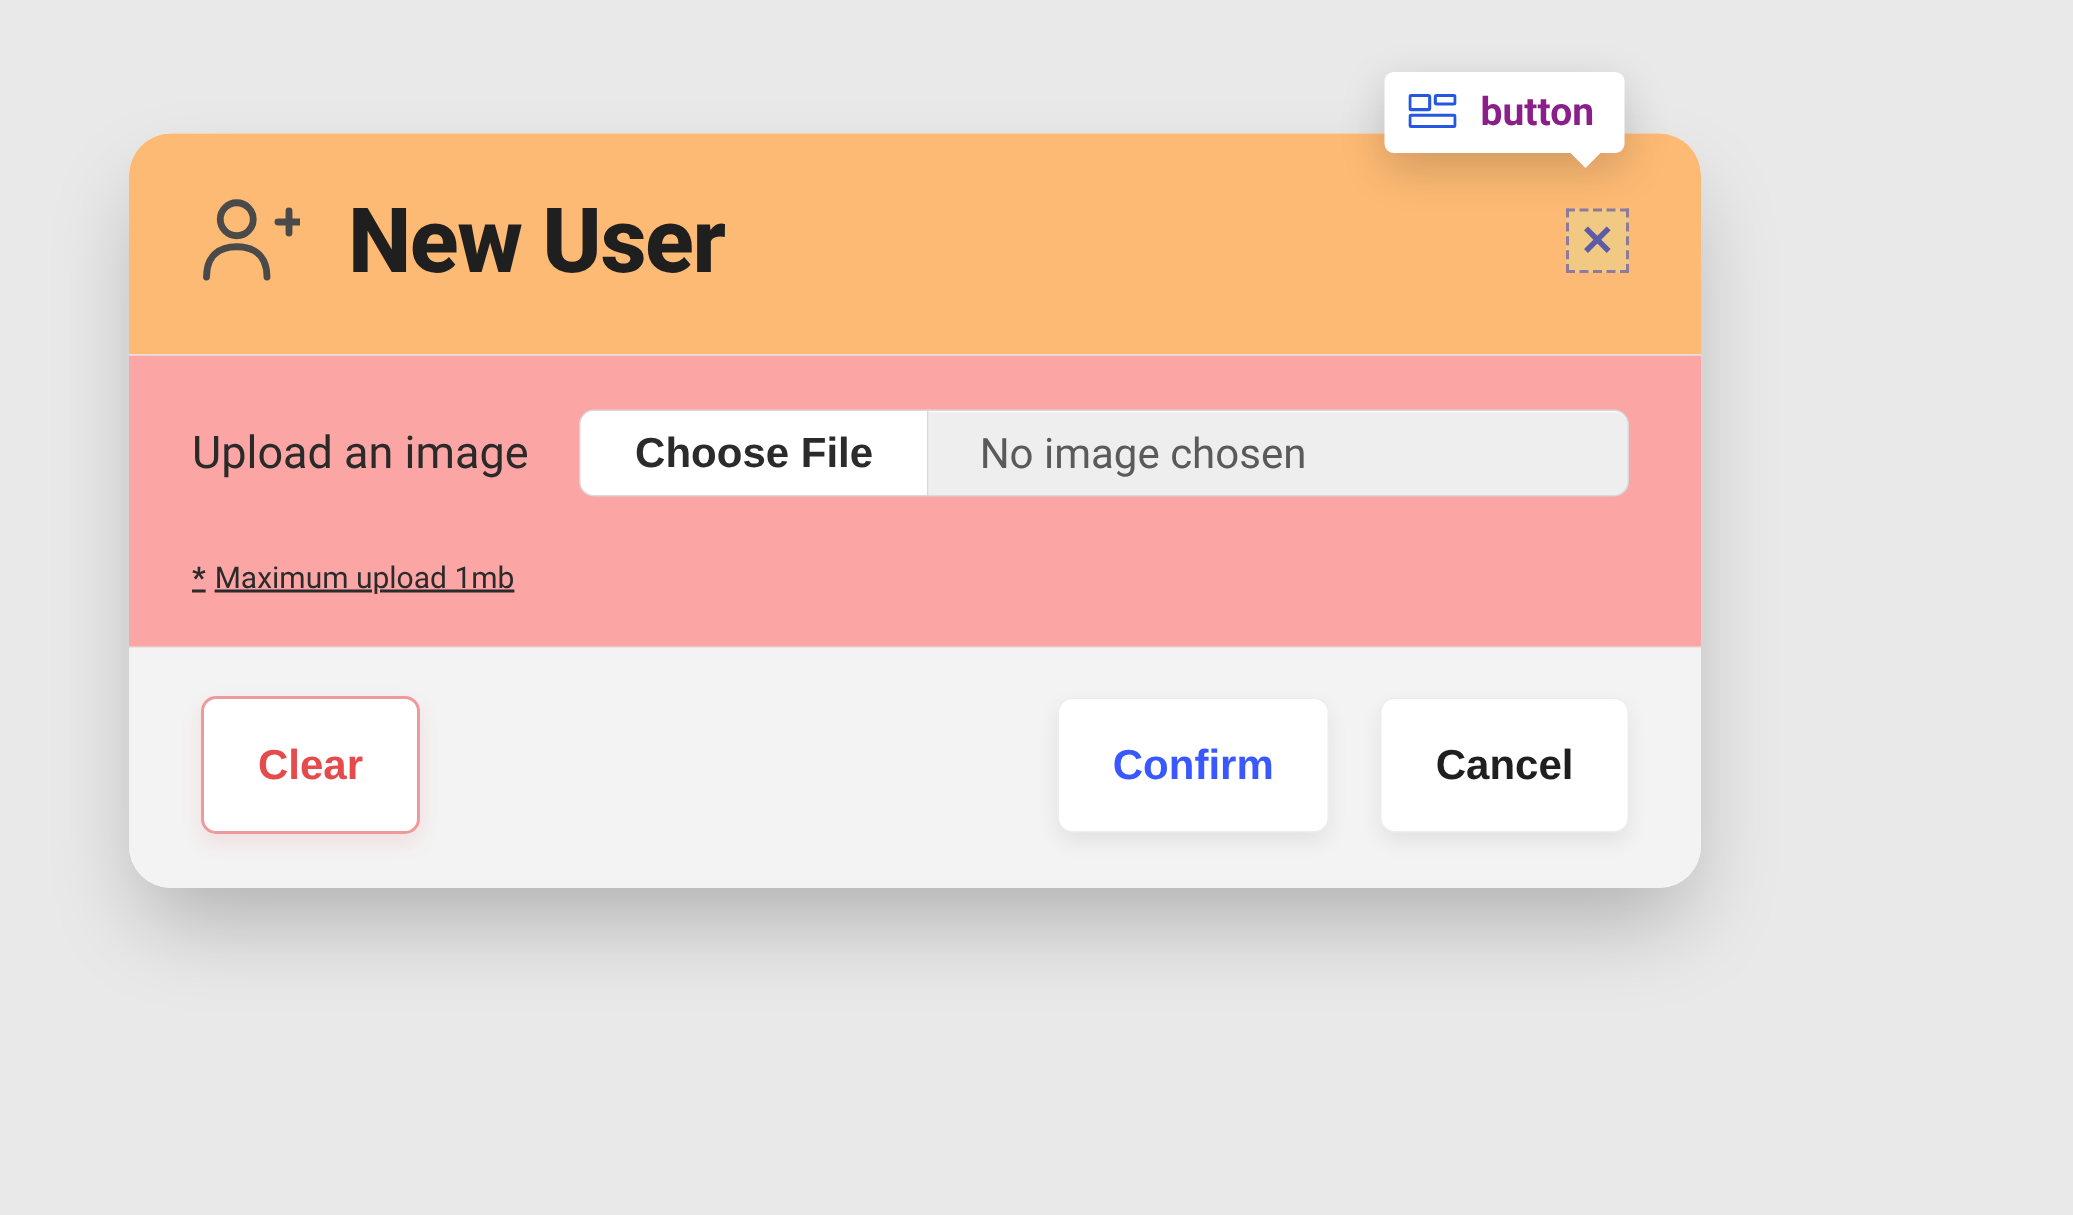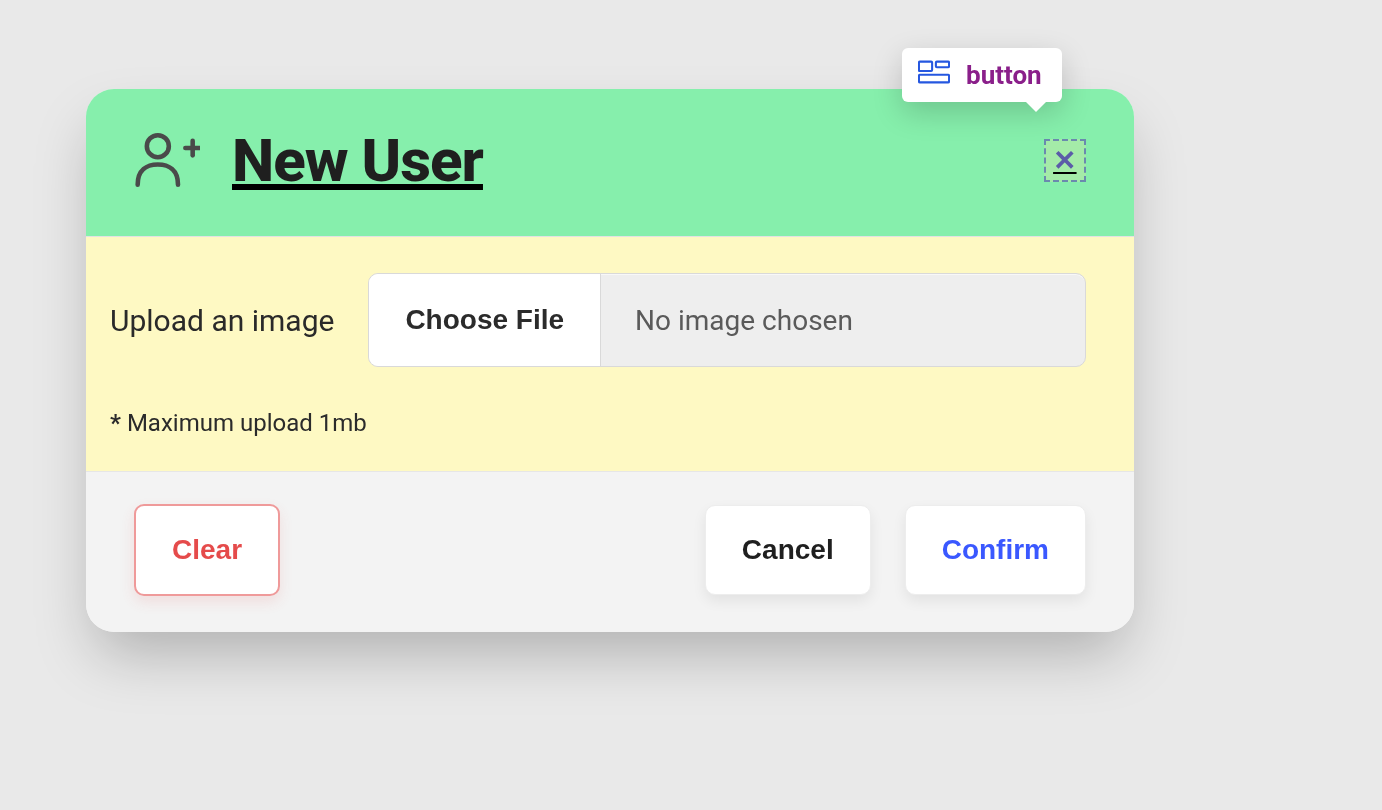--- a/index.html
+++ b/index.html
@@ -19,29 +19,28 @@
       position: absolute;
       left: 86px;
       top: 89px;
       width: 1048px;
       background: #f5f5f5;
       border-radius: 28px;
       box-shadow: 0 30px 60px -10px rgba(0,0,0,0.25);
       overflow: visible;
     }
     .modal-header {
-      background: #86efac;
+      background: #fdba74;
       padding: 36px 48px 40px 48px;
       display: flex;
       align-items: center;
       justify-content: space-between;
       border-top-left-radius: 28px;
       border-top-right-radius: 28px;
       border-bottom: 1px solid #e3e3e3;
-      text-decoration: underline;
     }
     .header-left {
       display: flex;
       align-items: center;
       gap: 32px;
     }
     .add-user-icon svg {
       width: 66px;
       height: 60px;
       stroke: #4a4a4a;
@@ -76,43 +75,43 @@
           rgba(210,200,120,0.35) 0 2px,
           rgba(180,200,150,0.0) 2px 4px);
       z-index: -1;
     }
     .close-x {
       font-size: 28px;
       font-weight: 700;
       color: #5b5ba8;
     }
     .modal-body {
-      background: #fef9c3;
-      padding: 36px 48px 34px 24px;
+      background: #fca5a5;
+      padding: 36px 48px 34px 42px;
       border-bottom: 1px solid #e6e6e6;
     }
     .upload-row {
       display: flex;
       align-items: center;
       gap: 34px;
       margin-bottom: 42px;
     }
     .upload-label {
       font-size: 30px;
       color: #2a2a2a;
       white-space: nowrap;
     }
     .file-input {
       flex: 1;
       display: flex;
       align-items: stretch;
       background: #eeeeee;
       border: 1px solid #d9d9d9;
       border-radius: 10px;
-      height: 94px;
+      height: 58px;
       overflow: hidden;
       box-shadow: inset 0 1px 0 rgba(255,255,255,0.6);
     }
     .choose-file-btn {
       background: #ffffff;
       border: none;
       border-right: 1px solid #d9d9d9;
       padding: 0 36px;
       font-size: 28px;
       font-weight: 700;
@@ -121,22 +120,23 @@
     }
     .file-status {
       flex: 1;
       display: flex;
       align-items: center;
       padding: 0 34px;
       font-size: 28px;
       color: #5a5a5a;
     }
     .upload-note {
-      font-size: 24px;
+      font-size: 20px;
       color: #2b2b2b;
+      text-decoration: underline;
     }
     .upload-note .asterisk {
       font-weight: 700;
       margin-right: 6px;
     }
     .modal-footer {
       background: #f3f3f3;
       padding: 32px 48px 36px 48px;
       display: flex;
       align-items: center;
@@ -167,28 +167,28 @@
     .btn-cancel {
       color: #1f1f1f;
     }
     .btn-confirm {
       color: #3a58ff;
     }
 
     
     .devtools-tooltip {
       position: absolute;
-      left: 902px;
+      left: 923px;
       top: 48px;
       background: #ffffff;
       border-radius: 6px;
       box-shadow: 0 10px 30px rgba(0,0,0,0.18);
       padding: 12px 20px 12px 16px;
       display: flex;
-      align-items: flex-start;
+      align-items: flex-end;
       gap: 16px;
       z-index: 20;
     }
     .devtools-tooltip::after {
       content: '';
       position: absolute;
       left: 124px;
       bottom: -10px;
       width: 0;
       height: 0;
@@ -245,22 +245,22 @@
       </div>
     </div>
     <div class="upload-note">
       <span class="asterisk">*</span><span>Maximum upload 1mb</span>
     </div>
   </div>
 
   <div class="modal-footer">
     <button class="btn btn-clear">Clear</button>
     <div class="footer-right">
+      <button class="btn btn-confirm">Confirm</button>
       <button class="btn btn-cancel">Cancel</button>
-      <button class="btn btn-confirm">Confirm</button>
     </div>
   </div>
 </div>
 
 <div class="devtools-tooltip">
   <span class="tt-icon">
     <svg viewBox="0 0 34 24">
       <rect x="1" y="1" width="14" height="10" rx="1"></rect>
       <rect x="19" y="1" width="14" height="6" rx="1"></rect>
       <rect x="1" y="15" width="32" height="8" rx="1"></rect>

